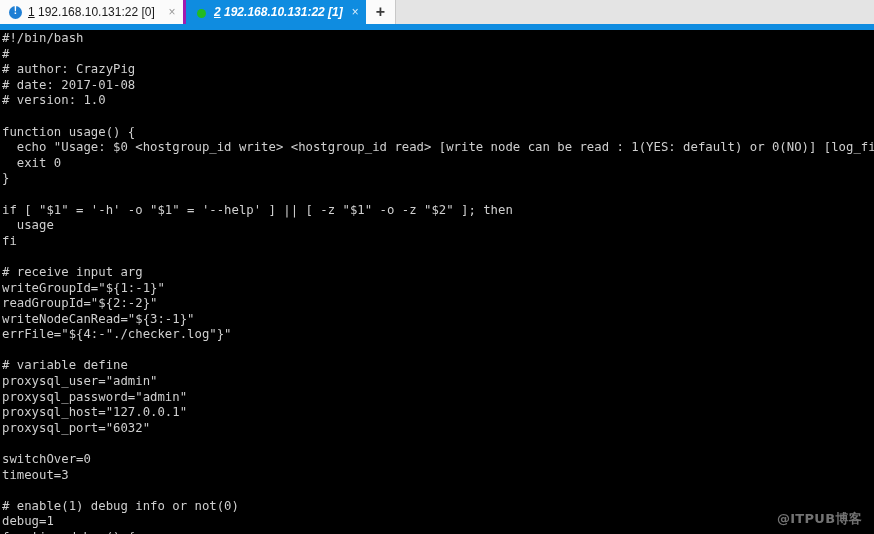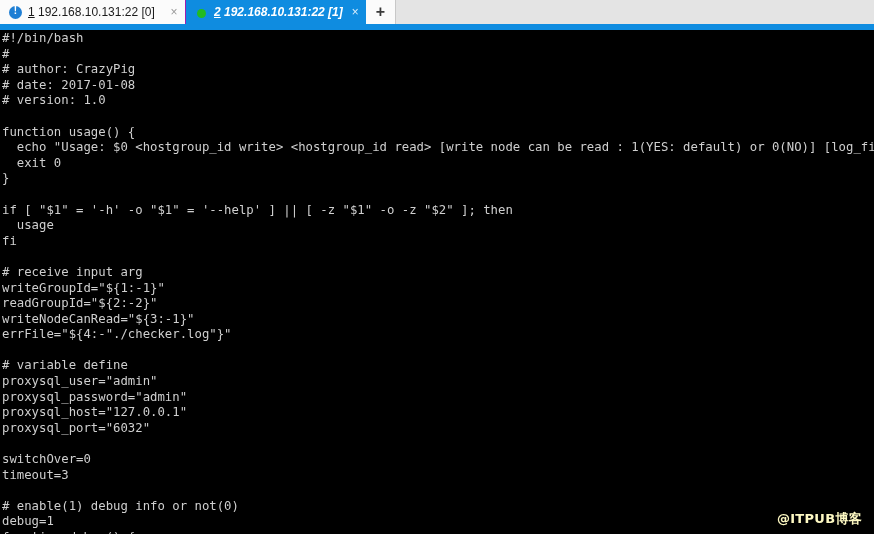--- a/index.html
+++ b/index.html
@@ -45,21 +45,21 @@
     height: 24px;
     padding: 0 4px 0 9px;
     box-sizing: border-box;
     font-size: 12px;
     white-space: nowrap;
     cursor: default;
   }
   .tab.inactive {
     background: #fbfbfb;
     color: #1a1a1a;
-    border-right: 1px solid #a21caf;
+    border-right: 3px solid #a21caf;
     width: 186px;
   }
   .tab.active {
     background: #0f8ce0;
     color: #ffffff;
     font-weight: bold;
     width: 180px;
     font-style: italic;
   }
   .tab-icon {
@@ -159,21 +159,21 @@
   .term-lines .ln {
     height: 15.6px;
     white-space: pre;
   }
   .watermark {
     position: absolute;
     right: 12px;
     bottom: 6px;
     font-size: 13px;
     font-weight: bold;
-    color: #fef9c3;
+    color: #737373;
     font-family: "DejaVu Sans", sans-serif;
     letter-spacing: 0.3px;
   }
 </style>
 </head>
 <body>
 
 <div id="app">
 
   <div class="tabbar">

